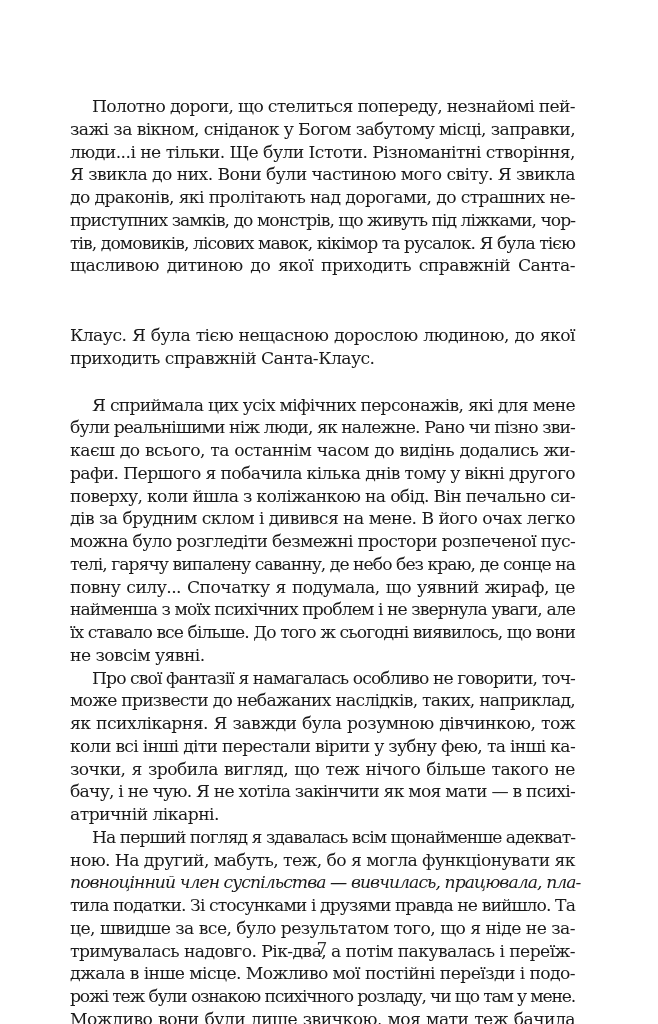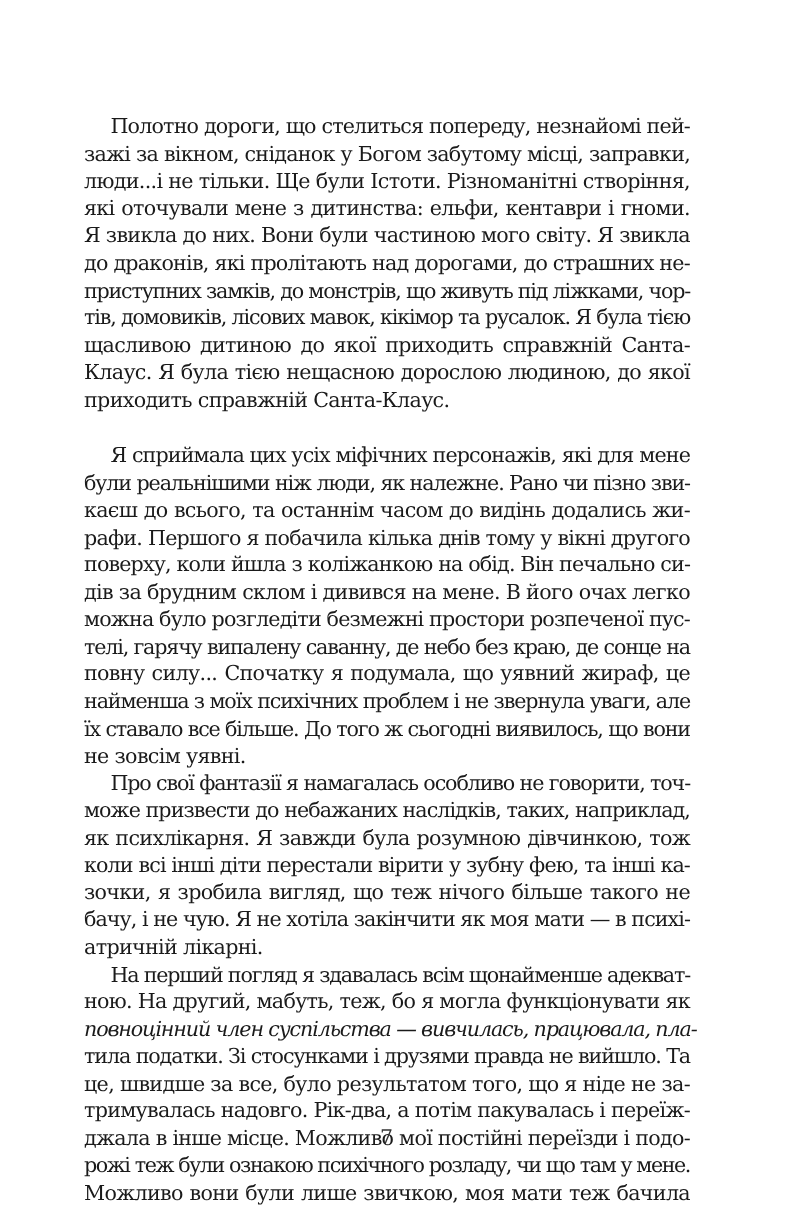--- a/index.html
+++ b/index.html
@@ -40,27 +40,26 @@
 </style>
 </head>
 <body>
 
 <div class="page">
   <div class="text-block" id="text-block">
       <div>
         <span class="line indent" style="text-align: left; text-align-last: left; letter-spacing: -0.684434px;"><span>Полотно дороги, що стелиться попереду, незнайомі пей-</span></span>
         <span class="line" style="text-align: left; text-align-last: left; letter-spacing: -0.606304px;"><span>зажі за вікном, сніданок у Богом забутому місці, заправки,</span></span>
         <span class="line" style="text-align: left; text-align-last: left; letter-spacing: -0.560858px;"><span>люди...і не тільки. Ще були Істоти. Різноманітні створіння,</span></span>
-        <span class="line" style="text-align: left; text-align-last: left; word-spacing: 0.6875px;"><span>які оточували мене з дитинства: ельфи, кентаври і гноми.</span></span>
         <span class="line" style="text-align: left; text-align-last: left; letter-spacing: -0.569252px;"><span>Я звикла до них. Вони були частиною мого світу. Я звикла</span></span>
         <span class="line" style="text-align: left; text-align-last: left; letter-spacing: -0.631414px;"><span>до драконів, які пролітають над дорогами, до страшних не-</span></span>
         <span class="line" style="text-align: left; text-align-last: left; letter-spacing: -0.999947px;"><span>приступних замків, до монстрів, що живуть під ліжками, чор-</span></span>
         <span class="line" style="text-align: center; text-align-last: left; letter-spacing: -0.95247px;"><span>тів, домовиків, лісових мавок, кікімор та русалок. Я була тією</span></span>
         <span class="line" style="text-align: left; text-align-last: left; word-spacing: 2.90365px;"><span>щасливою дитиною до якої приходить справжній Санта-</span></span>
-        <span class="line" style="text-align: center; text-align-last: left; word-spacing: 0.595703px;"><span>Клаус. Я була тією нещасною дорослою людиною, до якої</span></span>
+        <span class="line" style="text-align: center; text-align-last: left; word-spacing: 0.595703px; margin-top: 47px;"><span>Клаус. Я була тією нещасною дорослою людиною, до якої</span></span>
         <span class="line last" style="text-align: left; text-align-last: left;"><span>приходить справжній Санта-Клаус.</span></span>
       </div>
       <div>
         <span class="line indent" style="text-align: left; text-align-last: left; letter-spacing: -0.715509px; margin-top: 24px;"><span>Я сприймала цих усіх міфічних персонажів, які для мене</span></span>
         <span class="line" style="text-align: right; text-align-last: left; letter-spacing: -0.916228px;"><span>були реальнішими ніж люди, як належне. Рано чи пізно зви-</span></span>
         <span class="line" style="text-align: center; text-align-last: left; word-spacing: 0.434028px;"><span>каєш до всього, та останнім часом до видінь додались жи-</span></span>
         <span class="line" style="text-align: left; text-align-last: left; letter-spacing: -0.636897px;"><span>рафи. Першого я побачила кілька днів тому у вікні другого</span></span>
         <span class="line" style="text-align: left; text-align-last: left; letter-spacing: -0.707895px; word-spacing: 0.00173611px;"><span>поверху, коли йшла з коліжанкою на обід. Він печально си-</span></span>
         <span class="line" style="text-align: left; text-align-last: left; letter-spacing: -0.554112px;"><span>дів за брудним склом і дивився на мене. В його очах легко</span></span>
         <span class="line" style="text-align: left; text-align-last: left; letter-spacing: -0.68608px;"><span>можна було розгледіти безмежні простори розпеченої пус-</span></span>

